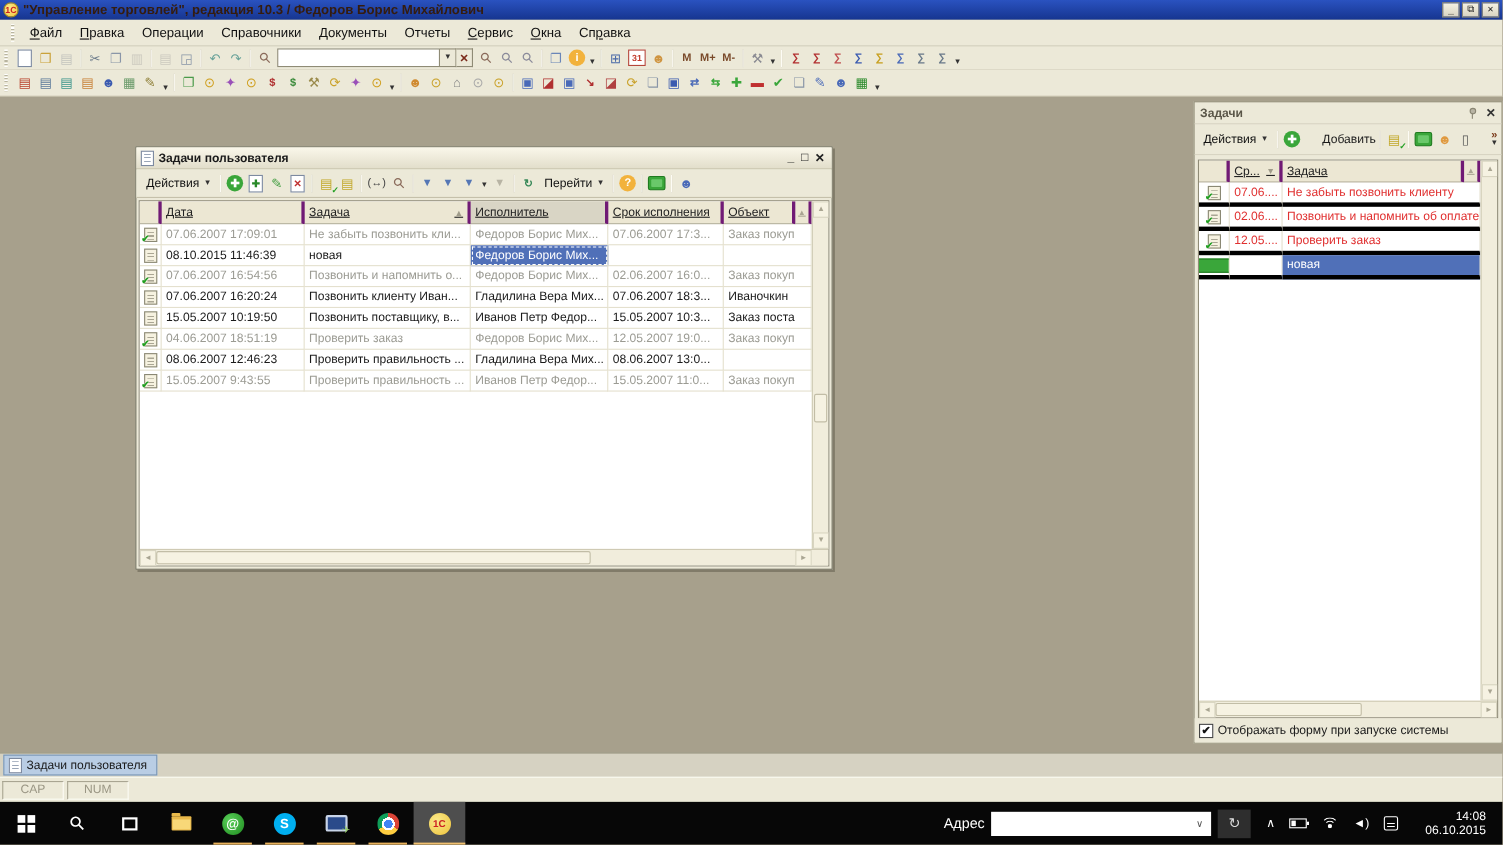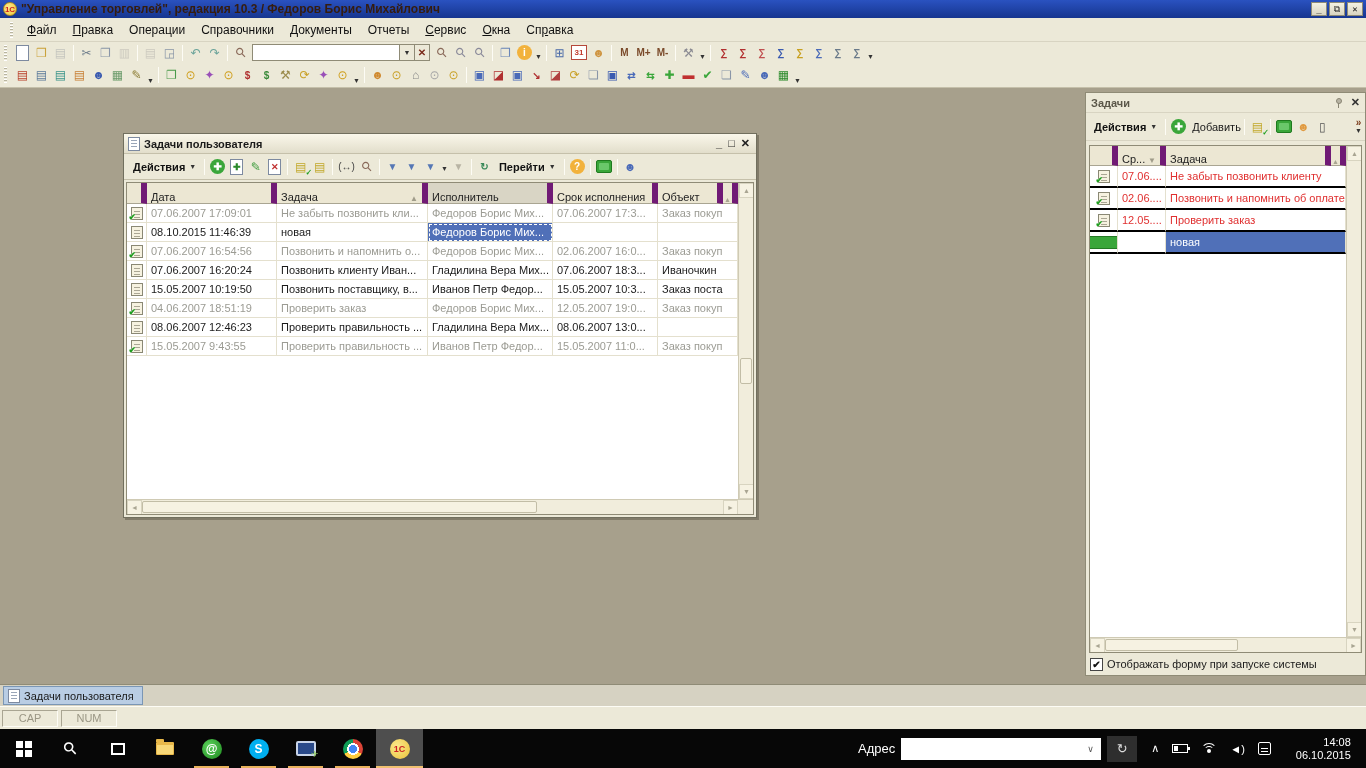--- a/index.html
+++ b/index.html
@@ -52,29 +52,29 @@
   .twin { position:absolute; left:123px; top:45px; width:634px; height:385px; background:#ece9d8;
     border:1px solid #716f5e; box-shadow:2px 2px 0 rgba(60,55,40,.35); display:flex; flex-direction:column; }
   .twin-title { height:20px; background:linear-gradient(#faf7ea,#e2decb); display:flex; align-items:center;
     padding:0 4px; border-bottom:1px solid #c5c0aa; }
   .twin-title .t { font-weight:bold; font-size:11px; flex:1; margin-left:4px;}
   .twin-title .wb { display:flex; gap:6px; font-size:11px; color:#222; font-weight:bold; padding-right:2px;}
   .doc-ic { width:12px; height:14px; background:#fff; border:1px solid #7d8aa0; position:relative; flex:none;}
   .doc-ic::before { content:""; position:absolute; left:2px; top:2px; right:2px; height:8px;
     background:repeating-linear-gradient(#9aa6b8 0 1px, transparent 1px 3px); }
   .twin-tb { height:26px; display:flex; align-items:center; padding:0 4px; border-bottom:1px solid #c5c0aa; background:#ece9d8;}
-  .tbtn { display:flex; align-items:center; gap:4px; padding:2px 5px; font-size:11px; color:#111; flex:none;font-weight:bold;}
+  .tbtn { display:flex; align-items:center; gap:4px; padding:2px 5px; font-size:11px; color:#111; flex:none;}
   .tbtn .arr { font-size:7px; color:#333; }
 
   .tbl-wrap { flex:1; display:flex; flex-direction:column; margin:2px; border:1px solid #8f8b76; background:#fff; overflow:hidden;}
   .tbl-main { flex:1; display:flex; overflow:hidden; }
   .tbl-grid { flex:1; display:flex; flex-direction:column; overflow:hidden;}
   .thead { display:flex; height:21px; background:#ece7d3; flex:none; }
-  .thead .th { border-right:6px solid #701a75; border-bottom:1px solid #a9a592; display:flex; align-items:flex-end;
-    padding:0 4px; font-size:11px; color:#222; white-space:nowrap; overflow:hidden;}
+  .thead .th { border-right:3px solid #701a75; border-bottom:1px solid #a9a592; display:flex; align-items:center;
+    padding:0 4px; font-size:11px; color:#222; white-space:nowrap; overflow:hidden;text-decoration:underline;}
   .thead .th.active { background:#d9d5c5; }
   .sorticon { margin-left:auto; color:#a09c8a; font-size:8px;}
   .trow { display:flex; height:19px; flex:none; }
   .trow .td { border-right:1px solid #e4e0ce; border-bottom:1px solid #e4e0ce; display:flex; align-items:center;
     padding:0 4px; white-space:nowrap; overflow:hidden; font-size:11px;}
   .trow.dim .td { color:#9b9b93; }
   .td.sel { background:#5070b8; color:#fff !important; outline:1px dashed #fff; outline-offset:-2px;}
   .c0{width:20px; justify-content:center; padding:0 !important;} .c1{width:130px;} .c2{width:151px;} .c3{width:125px;} .c4{width:105px;} .c5{flex:1;}
 
   .ticon { width:12px; height:13px; background:#f6f2e0; border:1px solid #8a8874; position:relative; flex:none;}
@@ -97,29 +97,29 @@
   .panel { position:absolute; left:1085px; top:4px; width:281px; height:584px; background:#ece9d8;
     border:1px solid #8f8b76; display:flex; flex-direction:column;}
   .panel-title { height:20px; display:flex; align-items:center; padding:0 5px; color:#5a5648; font-weight:bold;
     border-bottom:1px solid #d8d4c2;}
   .panel-title .t { flex:1;}
   .pin { width:10px; height:12px; position:relative; margin-right:8px;}
   .pin::before { content:""; position:absolute; left:3px; top:1px; width:4px; height:4px; border-radius:50%; background:#b8b4a4; border:1px solid #8a8674;}
   .pin::after { content:""; position:absolute; left:5px; top:6px; width:1px; height:5px; background:#8a8674;}
   .px { color:#333; font-weight:bold; font-size:11px;}
   .panel-tb { height:28px; display:flex; align-items:center; padding:0 3px; border-bottom:1px solid #d8d4c2;}
-  .panel-tb .lbl { font-size:11px; margin-left:4px;text-align:center;}
+  .panel-tb .lbl { font-size:11px; margin-left:18px;text-align:center;}
   .ovf { margin-left:auto; display:flex; flex-direction:column; align-items:center; color:#7a3a1a; font-weight:bold; font-size:10px; line-height:8px;}
   .ovf .a { font-size:7px; color:#333;}
 
   .ptbl { flex:1; display:flex; flex-direction:column; margin:4px 3px 0 3px; border:1px solid #8f8b76; background:#fff; overflow:hidden;}
   .ptbl .pmain { flex:1; display:flex; overflow:hidden;}
   .pgrid { flex:1; display:flex; flex-direction:column; overflow:hidden;}
   .prow { display:flex; height:22px; flex:none;}
-  .prow .td { border-right:1px solid #e4e0ce; border-bottom:2px solid #000000; display:flex; align-items:center;
+  .prow .td { border-right:1px solid #e4e0ce; border-bottom:4px solid #000000; display:flex; align-items:center;
     padding:0 4px; white-space:nowrap; overflow:hidden; font-size:11px; color:#e03030;}
   .prow .td.selp { background:#5070b8; color:#fff;}
   .p0{width:28px; justify-content:center; padding:0 !important;} .p1{width:48px;} .p2{flex:1;}
   .pchk { height:22px; display:flex; align-items:center; gap:4px; padding:2px 4px; background:#ece9d8;}
   .cb { width:13px; height:13px; background:#fff; border:1px solid #444; display:flex; align-items:center; justify-content:center;
     font-size:10px; font-weight:bold; color:#111; flex:none;}
 
   
   .tabbar { position:absolute; left:0; top:684px; width:1366px; height:22px; background:#d6d2c2; border-top:1px solid #8f8b76;
     display:flex; align-items:flex-end; padding:0 3px 0 3px;}

